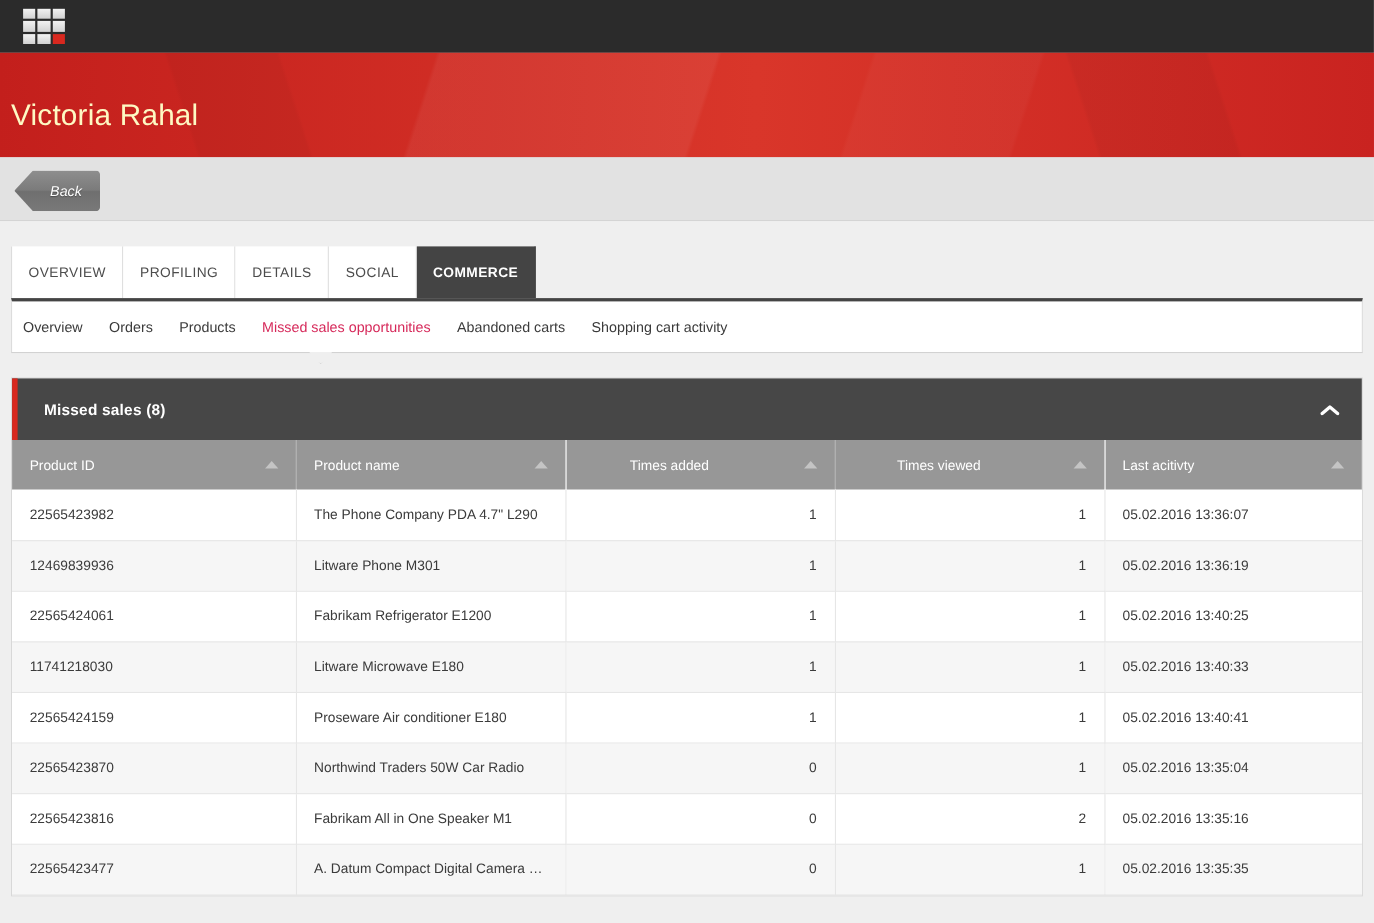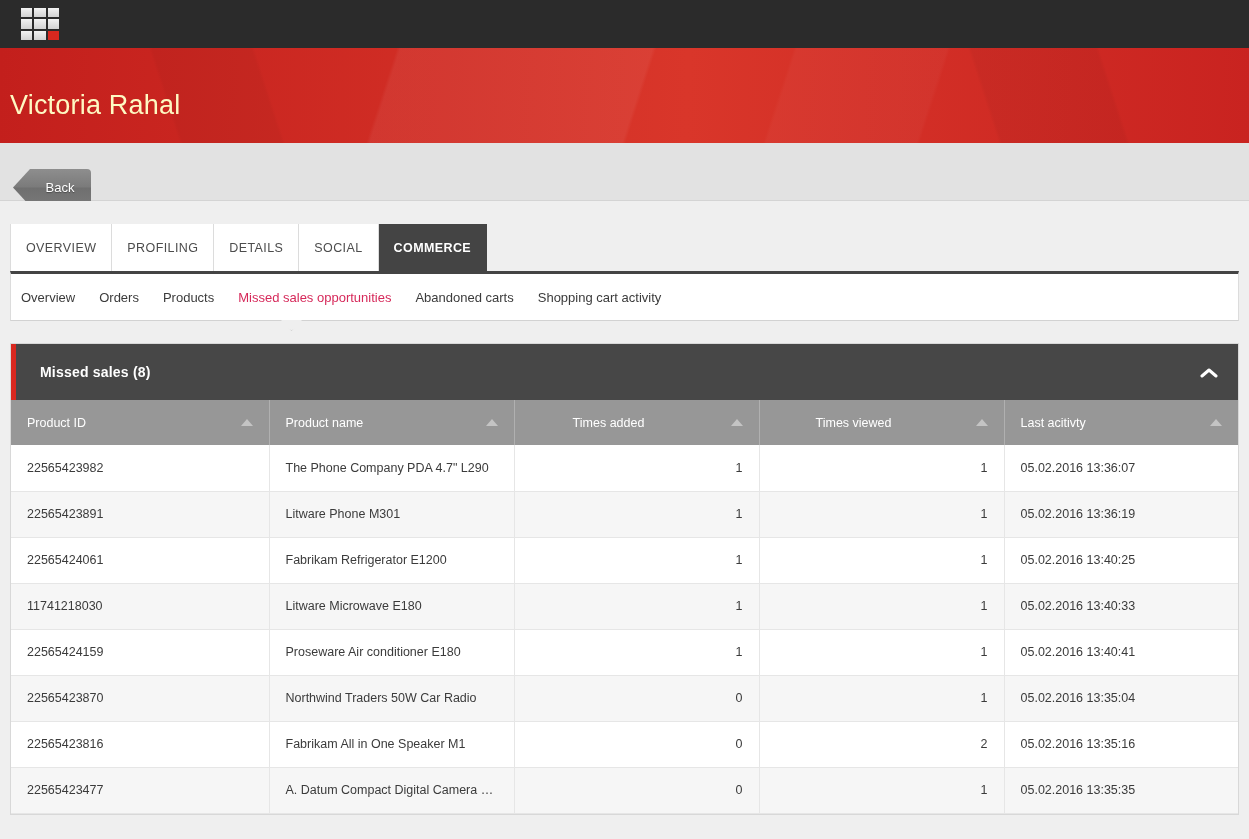--- a/index.html
+++ b/index.html
@@ -78,36 +78,37 @@
 
   
   #backbar {
     position: relative;
     height: 58px;
     background: #e2e2e2;
     border-bottom: 1px solid #d4d4d4;
   }
   #back-button {
     position: absolute;
-    left: 13px; top: 26px;
+    left: 13px; top: 12px;
     height: 37px;
     width: 78px;
     border: 0;
     padding: 0 0 0 16px;
     cursor: pointer;
     color: #ffffff;
     font-size: 13px;
     font-family: inherit;
     text-align: center;
     line-height: 37px;
     background: linear-gradient(180deg,#8e8e8e 0%, #7b7b7b 48%, #6f6f6f 52%, #797979 100%);
     border-radius: 0 4px 4px 0;
     -webkit-clip-path: polygon(0% 50%, 17px 0%, 100% 0%, 100% 100%, 17px 100%);
     clip-path: polygon(0% 50%, 17px 0%, 100% 0%, 100% 100%, 17px 100%);
     text-shadow: 0 1px 1px rgba(0,0,0,.35);
+    font-style: italic;
   }
 
   
   #tabstrip-wrap {
     position: relative;
     padding-top: 23px;
     background: #efefef;
   }
   #tabstrip {
     display: flex;
@@ -352,21 +353,21 @@
     </thead>
     <tbody>
         <tr>
           <td>22565423982</td>
           <td>The Phone Company PDA 4.7" L290</td>
           <td class="num">1</td>
           <td class="num">1</td>
           <td>05.02.2016 13:36:07</td>
         </tr>
         <tr>
-          <td>22565423891</td>
+          <td>12469839936</td>
           <td>Litware Phone M301</td>
           <td class="num">1</td>
           <td class="num">1</td>
           <td>05.02.2016 13:36:19</td>
         </tr>
         <tr>
           <td>22565424061</td>
           <td>Fabrikam Refrigerator E1200</td>
           <td class="num">1</td>
           <td class="num">1</td>

